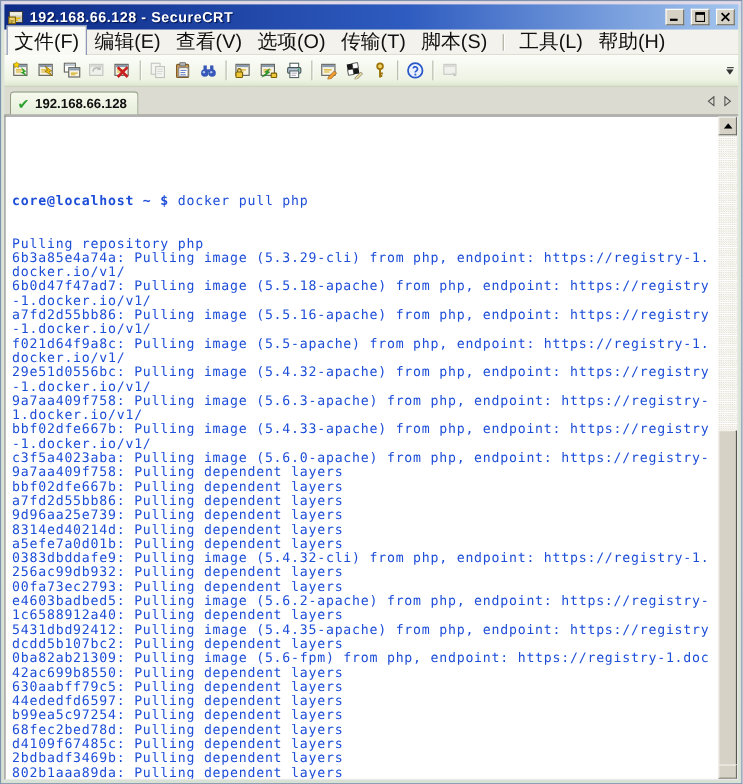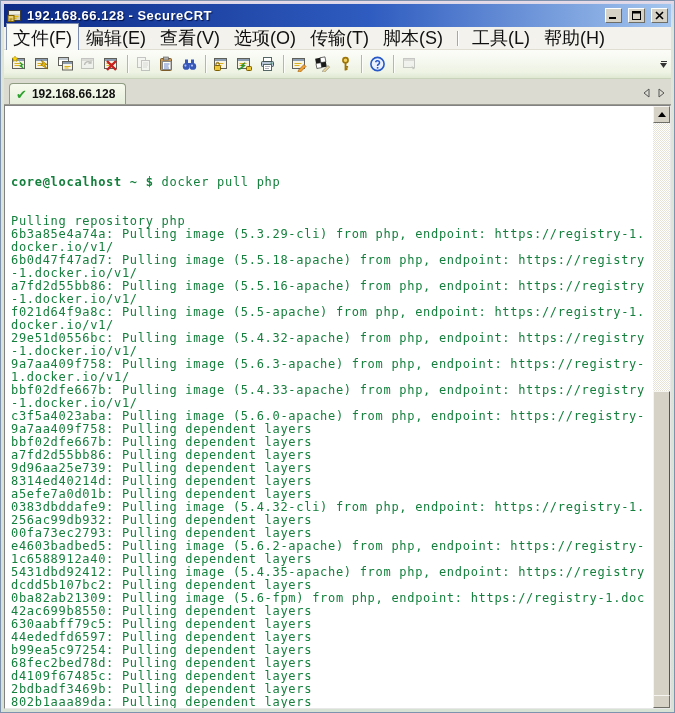--- a/index.html
+++ b/index.html
@@ -50,21 +50,21 @@
   .tab-check{color:#2ca02c;font-size:13px;font-weight:bold;line-height:1;}
   .tab-nav{position:absolute;right:6px;top:6px;display:flex;gap:8px;}
   .tab-nav span{line-height:1;}
   
   .terminal{flex:1;position:relative;background:#fff;
     border:1px solid #828282;border-right-color:#e8e8e8;border-bottom-color:#e8e8e8;
     overflow:hidden;}
   .term-text{position:absolute;left:0;top:0;right:17px;bottom:0;
     padding:44px 0 0 6px;overflow:hidden;
     font-family:"DejaVu Sans Mono","Liberation Mono",monospace;
-    font-size:12px;line-height:13px;letter-spacing:.7px;color:#15803d;white-space:pre;}
+    font-size:12px;line-height:13px;letter-spacing:.7px;color:#1d4ed8;white-space:pre;}
   .tline{height:13px;}
   .prompt-bold{font-weight:bold;}
   
   .scrollbar{position:absolute;top:0;right:0;width:17px;bottom:0;
     background:#fff;
     background-image:conic-gradient(#e6e2d6 25%,#ffffff 0 50%,#e6e2d6 0 75%,#ffffff 0);
     background-size:2px 2px;}
   .sb-btn{position:absolute;left:0;width:17px;height:17px;background:#d6d2c6;
     border:1px solid;border-color:#f6f4ee #6e6e66 #6e6e66 #f6f4ee;
     display:flex;align-items:center;justify-content:center;}

